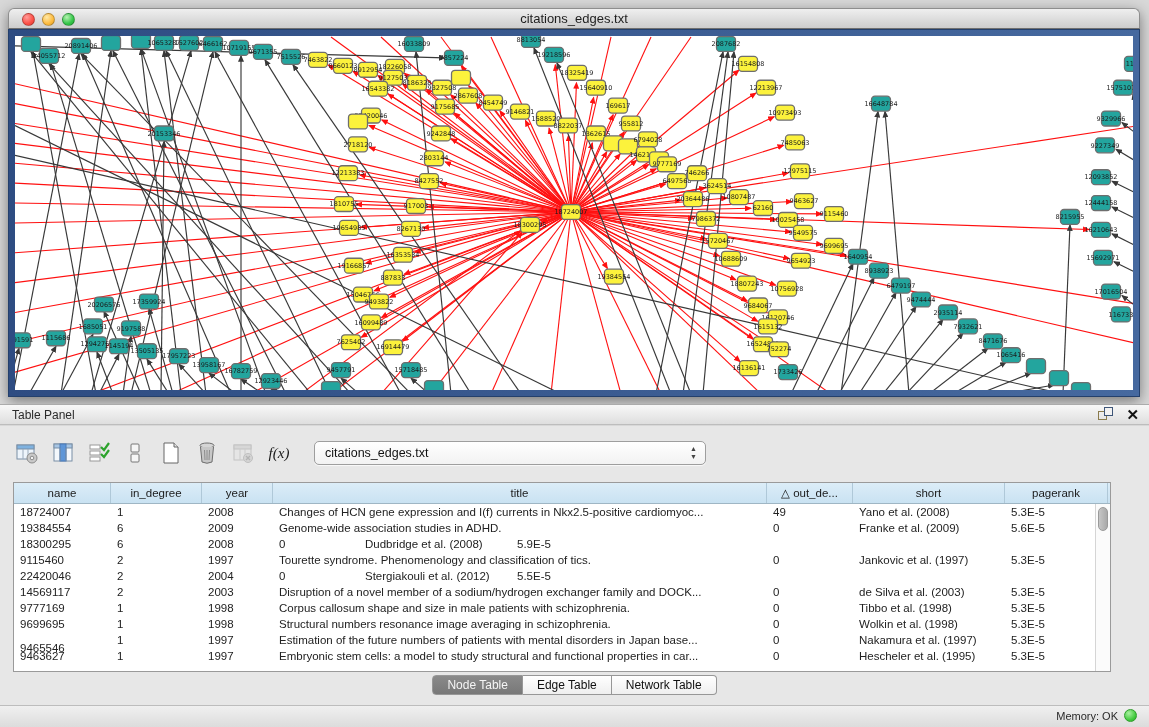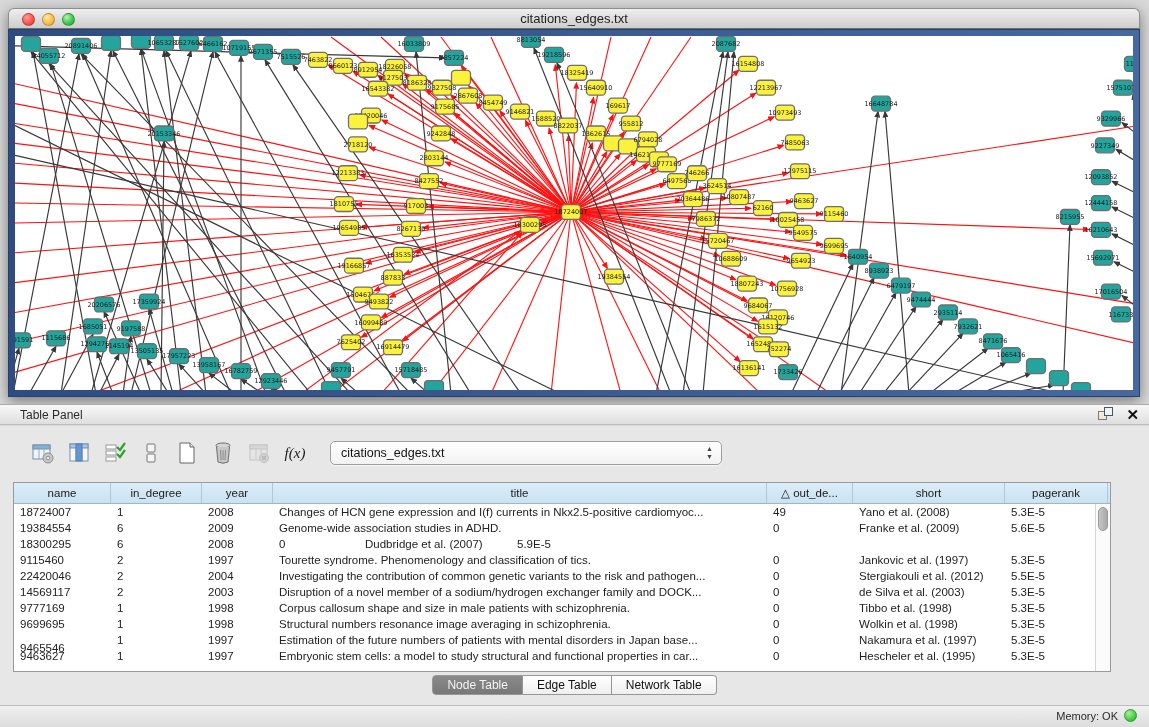--- a/index.html
+++ b/index.html
@@ -18,30 +18,30 @@
   .light.green { background:radial-gradient(circle at 35% 30%, #B7F2B2, #35C649 60%, #24A334); }
   .title-text { text-align:center; font-size:13px; color:#1E1E1E; line-height:20px; }
   .frame { position:absolute; top:21px; left:0; right:0; bottom:0;
     background:linear-gradient(90deg,#2E4C82,#46699F); border:1px solid #24406C; padding:6px; }
   .net-canvas { width:100%; height:100%; background:#FFFFFF; position:relative; overflow:hidden; }
   .net-canvas svg { display:block; width:100%; height:100%; }
 
   
   .panel-header { position:absolute; top:404px; left:0; width:1149px; height:21px;
     background:linear-gradient(#F8F8F8,#DEDEDE); border-top:1px solid #ABABAB; border-bottom:1px solid #BDBDBD; }
-  .panel-header .ph-title { position:absolute; left:20px; top:3px; font-size:12px; color:#2B2B2B; }
+  .panel-header .ph-title { position:absolute; left:12px; top:3px; font-size:12px; color:#2B2B2B; }
   .ph-buttons { position:absolute; right:10px; top:2px; display:flex; gap:12px; align-items:center; }
   .float-icon { width:16px; height:16px; position:relative; }
   .float-icon .b1 { position:absolute; left:0; top:4px; width:9px; height:9px; border:1.5px solid #8A7B4C; }
   .float-icon .b2 { position:absolute; left:6px; top:0; width:9px; height:9px; border:1.5px solid #3E5578; background:#F2F2F2; }
   .close-icon { font-size:15px; font-weight:bold; color:#111; line-height:16px; cursor:default; }
 
   .panel-body { position:absolute; top:426px; left:0; width:1149px; height:279px; background:#E7E7E7; }
 
-  .toolbar { position:absolute; top:12px; left:28px; height:30px; display:flex; align-items:center; }
+  .toolbar { position:absolute; top:12px; left:12px; height:30px; display:flex; align-items:center; }
   .tbtn { width:30px; height:28px; display:flex; align-items:center; justify-content:center; margin-right:6px; }
   .tbtn svg { display:block; }
   .fx { font-family:"Liberation Serif", serif; font-style:italic; font-size:15px; color:#1A1A1A; }
   .combo { margin-left:14px; width:392px; height:24px; background:linear-gradient(#FFFFFF,#F2F2F2);
     border:1px solid #9E9E9E; border-radius:5px; position:relative; font-size:12.5px; color:#111;
     line-height:22px; padding-left:10px; box-shadow:0 1px 1px rgba(255,255,255,.8); }
   .combo .spin { position:absolute; right:8px; top:3px; font-size:7px; color:#444; line-height:8px; text-align:center; }
 
   .table-box { position:absolute; left:13px; top:56px; width:1098px; height:190px;
     background:#FFFFFF; border:1px solid #9A9A9A; overflow:hidden; }
@@ -912,37 +912,36 @@
             <div class="td" style="width: 494px;">Genome-wide association studies in ADHD.</div>
             <div class="td" style="width: 86px;">0</div>
             <div class="td" style="width: 152px;">Franke et al. (2009)</div>
             <div class="td" style="width: 88px;">5.6E-5</div>
           </div>
           <div class="trow">
             <div class="td" style="width: 97px;">18300295</div>
             <div class="td" style="width: 91px;">6</div>
             <div class="td" style="width: 71px;">2008</div>
             <div class="td" style="width: 86px;">0</div>
-            <div class="td" style="width: 152px;">Dudbridge et al. (2007)</div>
+            <div class="td" style="width: 152px;">Dudbridge et al. (2008)</div>
             <div class="td" style="width: 88px;">5.9E-5</div>
           </div>
           <div class="trow">
             <div class="td" style="width: 97px;">9115460</div>
             <div class="td" style="width: 91px;">2</div>
             <div class="td" style="width: 71px;">1997</div>
             <div class="td" style="width: 494px;">Tourette syndrome. Phenomenology and classification of tics.</div>
             <div class="td" style="width: 86px;">0</div>
             <div class="td" style="width: 152px;">Jankovic et al. (1997)</div>
             <div class="td" style="width: 88px;">5.3E-5</div>
           </div>
           <div class="trow">
             <div class="td" style="width: 97px;">22420046</div>
             <div class="td" style="width: 91px;">2</div>
             <div class="td" style="width: 71px;">2004</div>
-            <div class="td" style="width: 494px;">Investigating the contribution of common genetic variants to the risk and pathogen...</div>
             <div class="td" style="width: 86px;">0</div>
             <div class="td" style="width: 152px;">Stergiakouli et al. (2012)</div>
             <div class="td" style="width: 88px;">5.5E-5</div>
           </div>
           <div class="trow">
             <div class="td" style="width: 97px;">14569117</div>
             <div class="td" style="width: 91px;">2</div>
             <div class="td" style="width: 71px;">2003</div>
             <div class="td" style="width: 494px;">Disruption of a novel member of a sodium/hydrogen exchanger family and DOCK...</div>
             <div class="td" style="width: 86px;">0</div>

